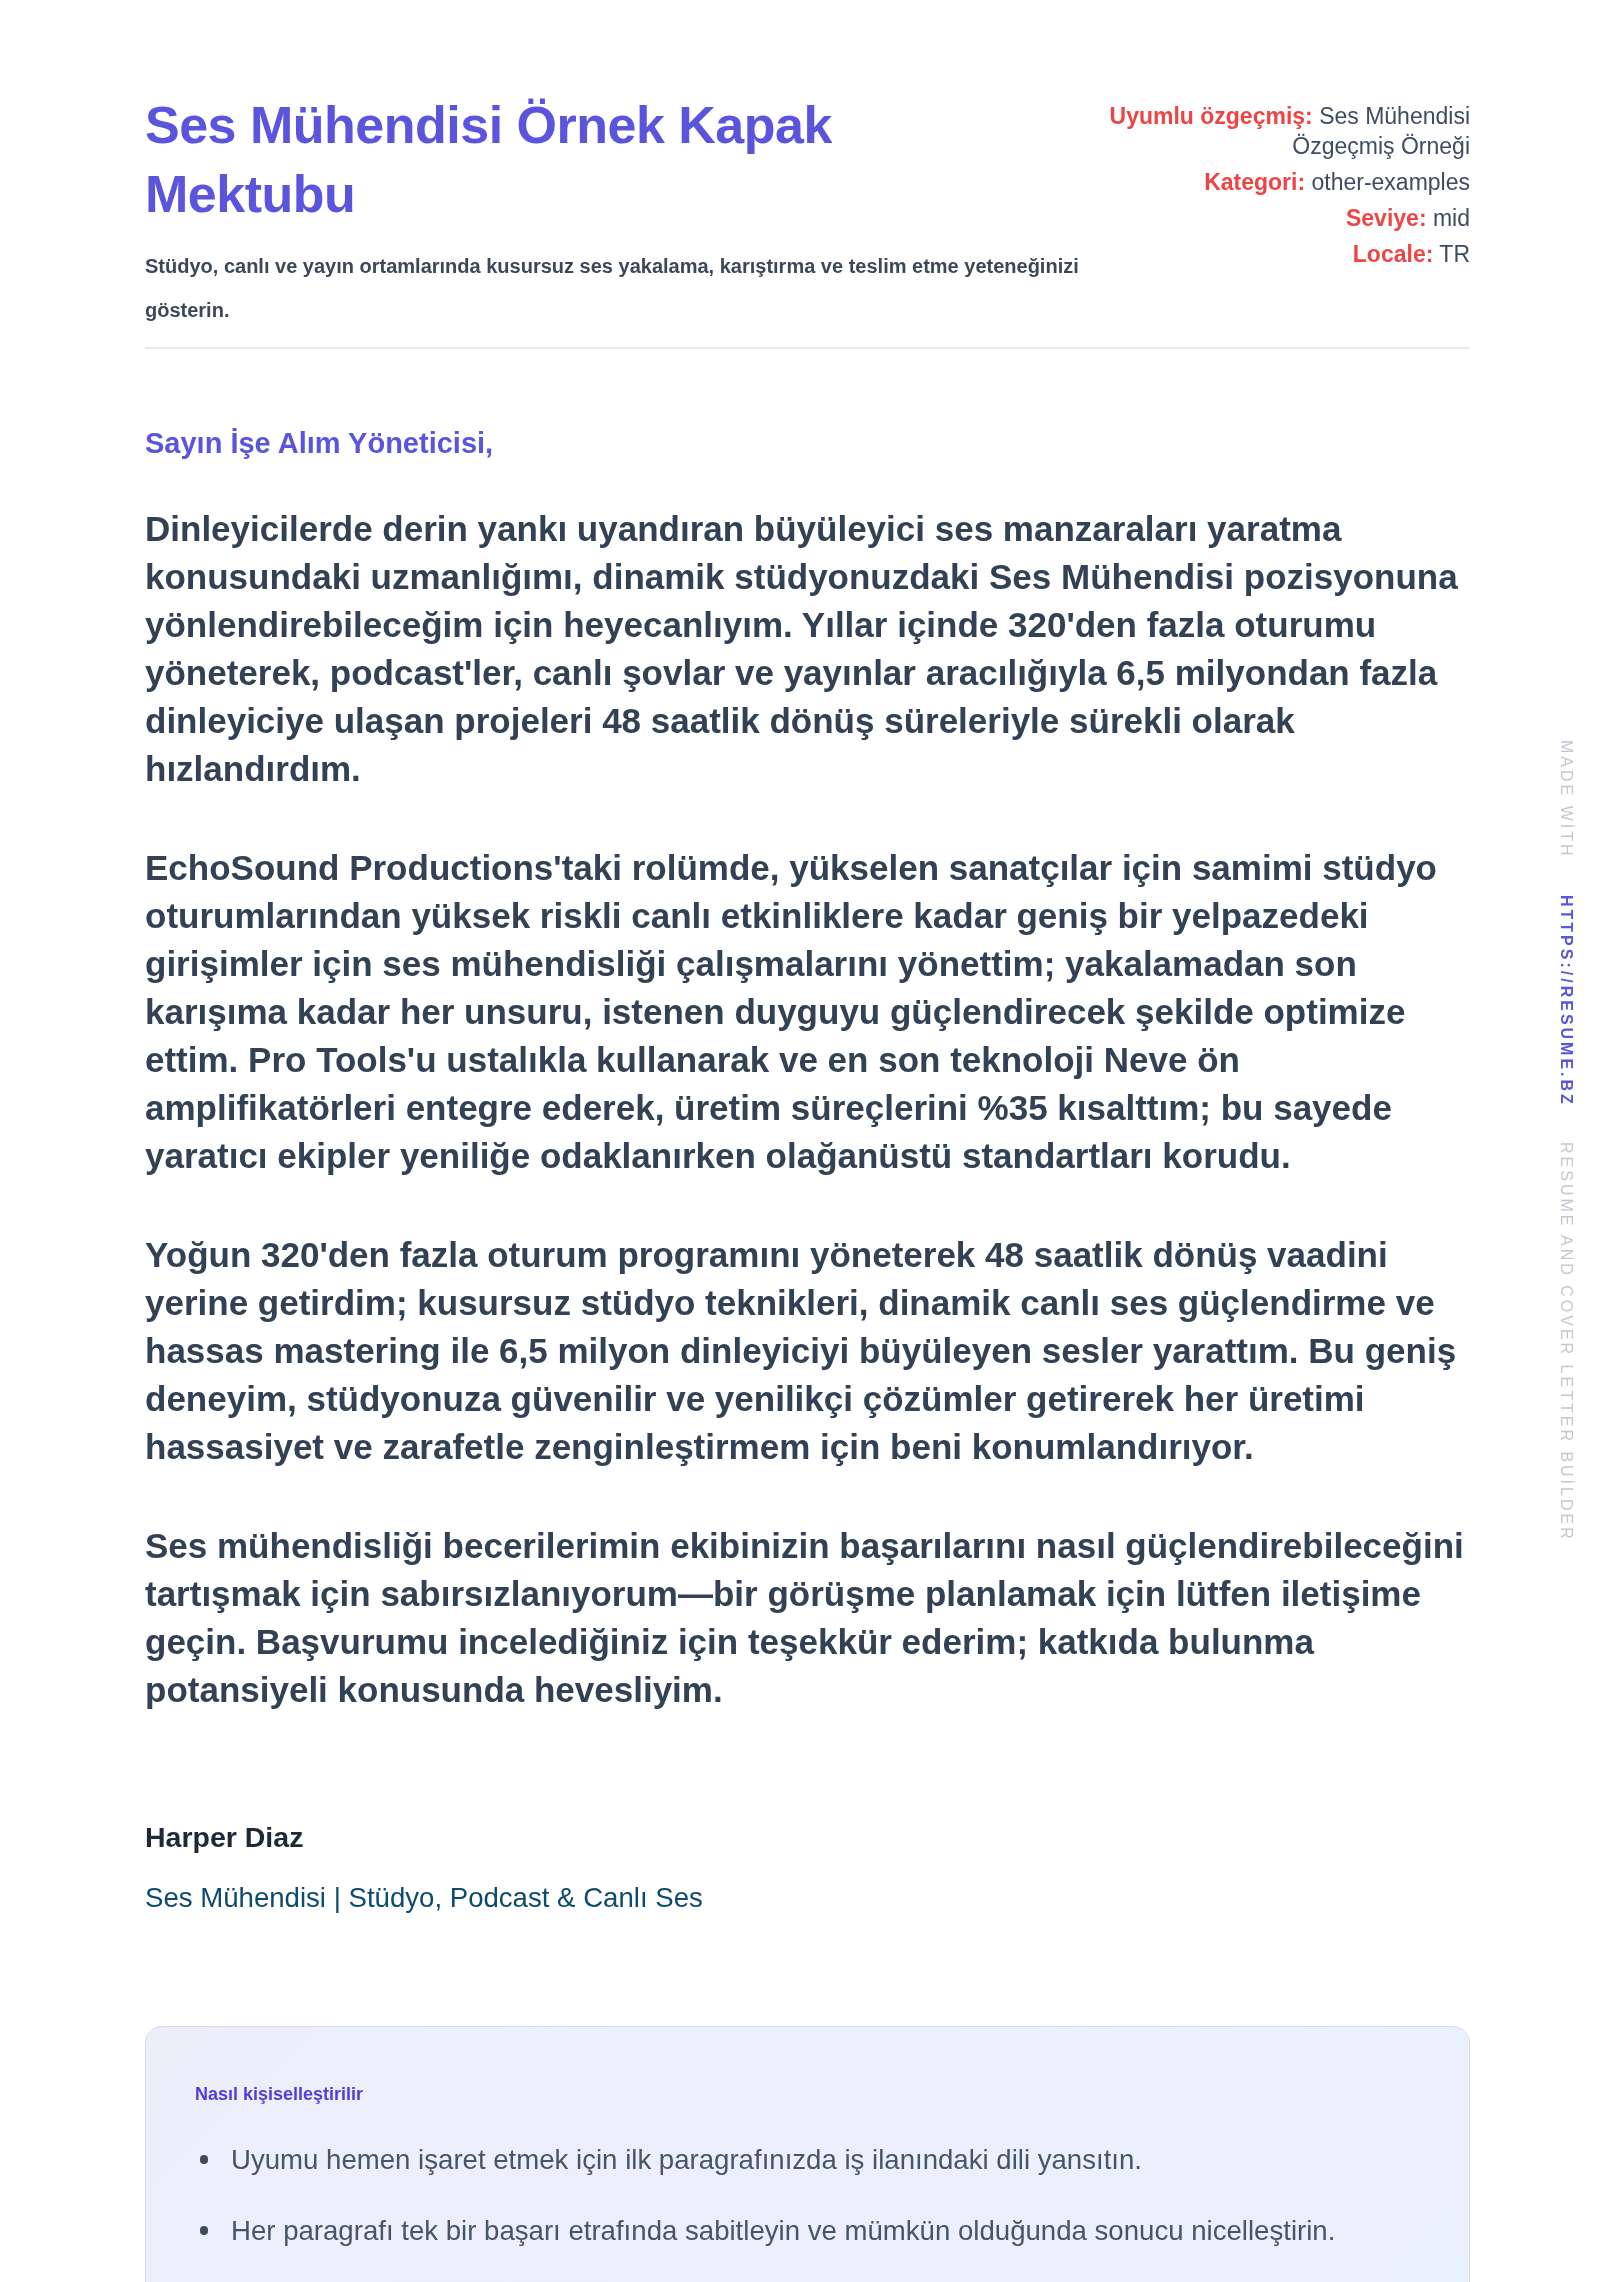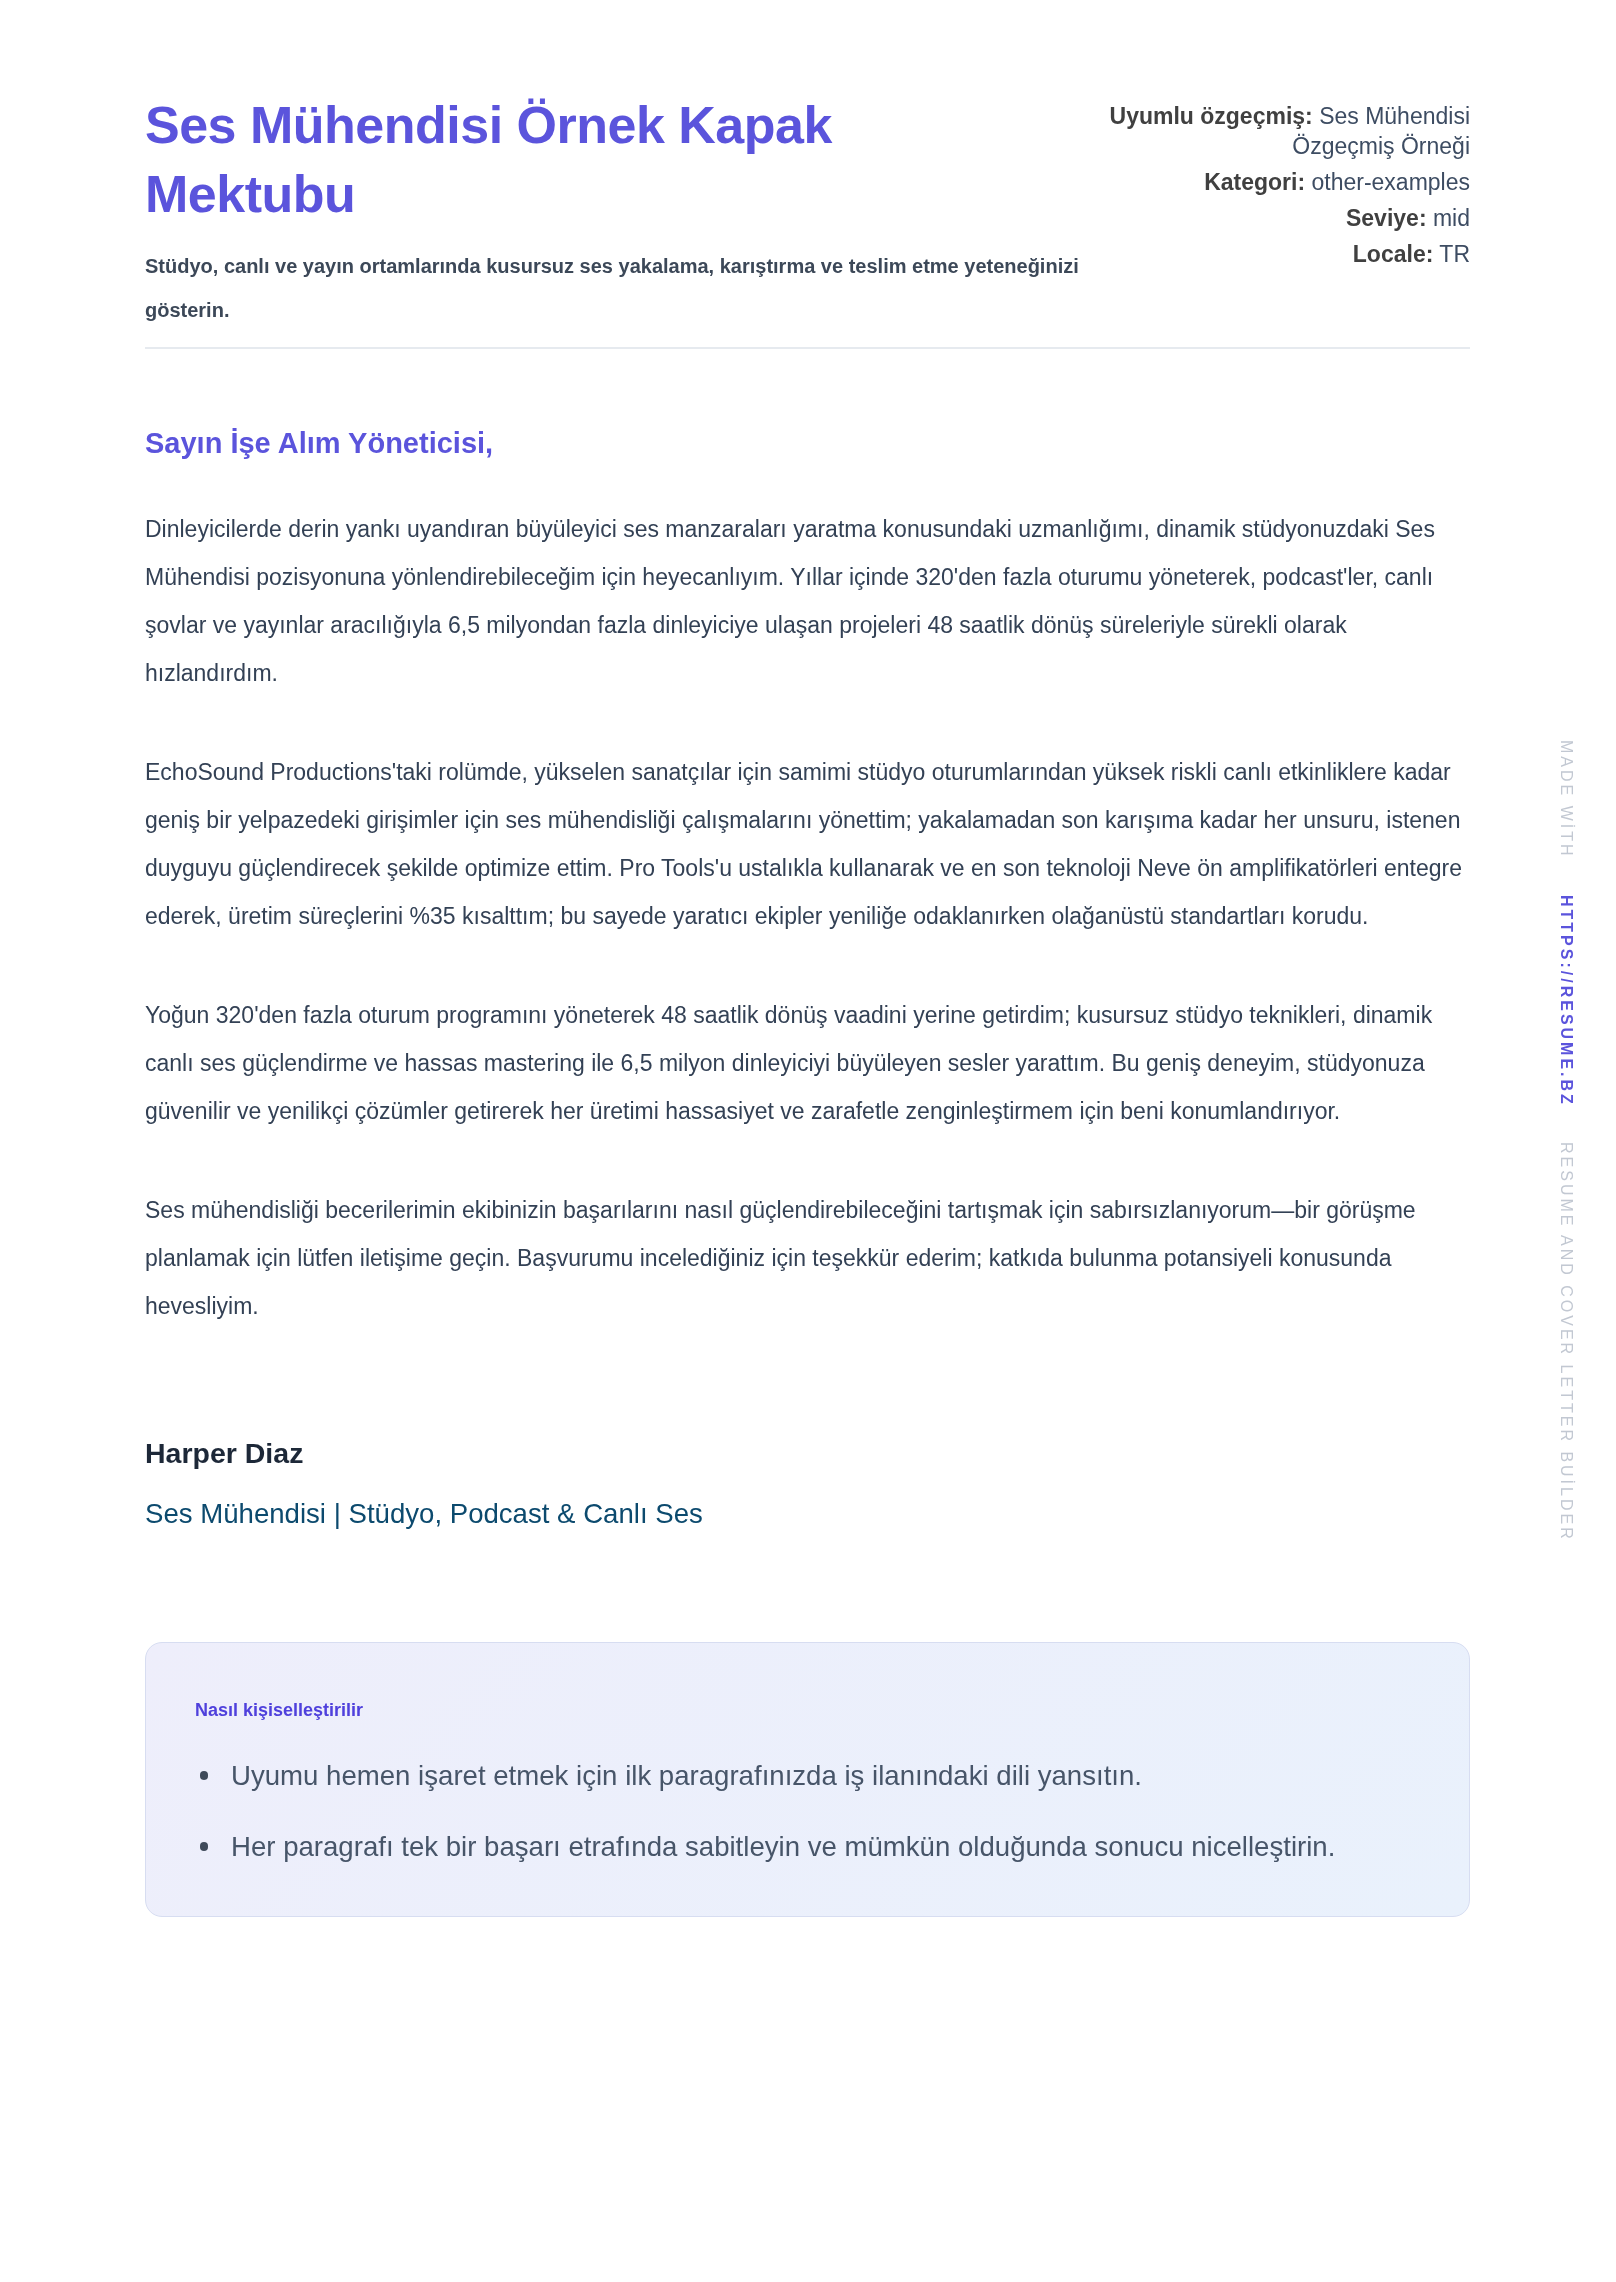--- a/index.html
+++ b/index.html
@@ -36,33 +36,34 @@
   }
   .doc-subtitle{
     margin-top:15px;font-size:20px;line-height:44px;font-weight:700;
     color:var(--subtitle-text);
   }
   .meta{
     flex:0 0 361px;margin-top:11.4px;text-align:right;
     font-size:23px;line-height:29.5px;color:var(--meta-text);
   }
   .meta-row{margin-bottom:6.7px;}
-  .meta-label{font-weight:700;color:#404040;}
+  .meta-label{font-weight:700;color:#ef4444;}
   .divider{
     border:none;border-top:2.9px solid var(--divider);
     margin-top:15px;
   }
   
   .greeting{
     margin-top:74px;font-size:29px;line-height:40px;font-weight:700;
     color:var(--accent);
   }
   .para{
-    margin-top:42px;font-size:23px;line-height:48px;color:var(--body-text);
+    margin-top:42px;font-size:35px;line-height:48px;color:var(--body-text);
     max-width:1325px;
+    font-weight:bold;
   }
   .para + .para{margin-top:51px;}
   .sig-name{
     margin-top:105px;font-size:28.5px;line-height:36px;font-weight:700;
     color:var(--dark-text);
   }
   .sig-role{
     margin-top:25px;font-size:27.6px;line-height:36px;color:#0c4a6e;
   }
   

